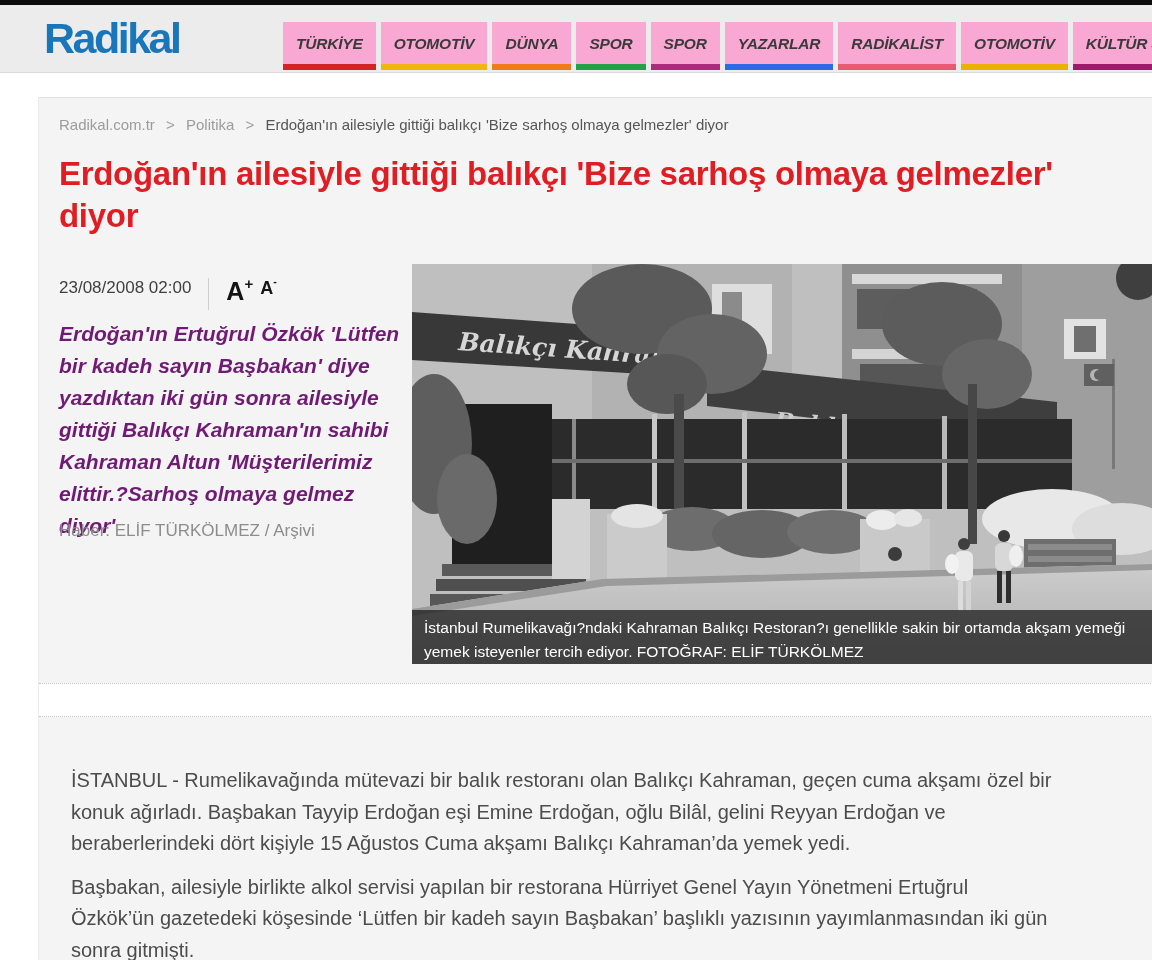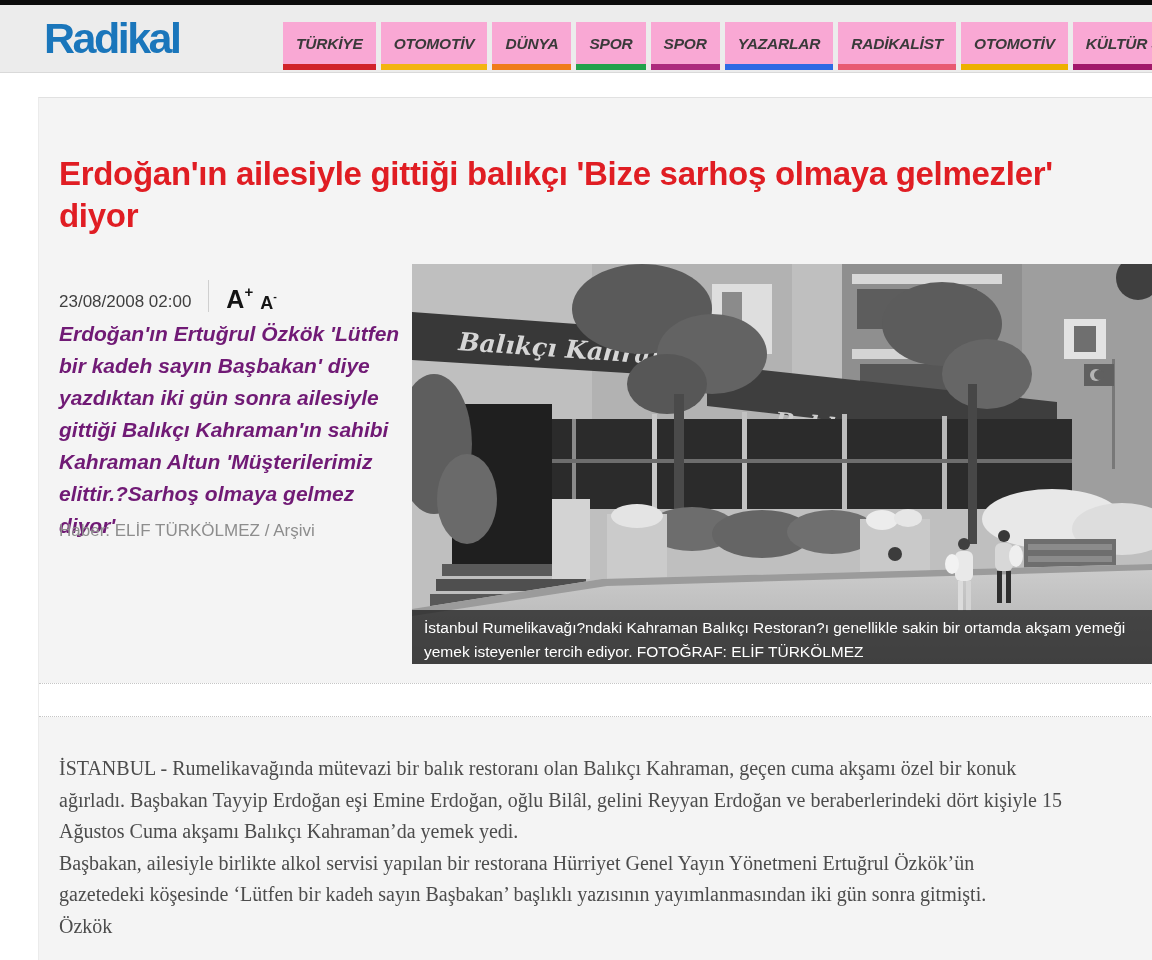--- a/index.html
+++ b/index.html
@@ -21,21 +21,21 @@
     border-top:1px solid #e1e1e1; border-left:1px solid #ebebeb; overflow:hidden; }
 
   .breadcrumb { position:absolute; left:20px; top:18px; font-size:15px; color:#9c9c9c; white-space:nowrap; }
   .breadcrumb .sep { margin:0 7px; color:#9c9c9c; }
   .crumb { cursor:pointer; }
   .crumb-current { color:#565656; }
 
   .title { position:absolute; left:20px; top:55px; width:1040px; font-size:33px; line-height:42px;
     font-weight:bold; color:#e01d23; letter-spacing:-0.3px; }
 
-  .meta { position:absolute; left:20px; top:180px; display:flex; align-items:flex-end; height:34px; }
+  .meta { position:absolute; left:20px; top:180px; display:flex; align-items:flex-start; height:34px; }
   .date { font-size:17px; color:#3f3f3f; }
   .meta-divider { width:1px; height:32px; background:#cfcfcf; margin:0 17px; }
   .font-btn { font-weight:bold; color:#141414; cursor:pointer; line-height:1; }
   .font-inc { font-size:25px; }
   .font-dec { font-size:18px; margin-left:7px; }
   .font-btn sup { font-size:60%; position:relative; top:-2px; }
 
   .lede { position:absolute; left:20px; top:220px; width:356px; font-size:21px; line-height:32px;
     font-weight:bold; font-style:italic; color:#701a75; }
   .byline { position:absolute; left:20px; top:423px; font-size:17px; font-weight:normal; color:#8d8d8d; }
@@ -45,21 +45,21 @@
   .photo svg { display:block; width:741px; height:400px; }
   .caption { position:absolute; left:0; bottom:0; width:100%; background:rgba(33,33,33,0.78);
     color:#ffffff; font-size:15.5px; line-height:24px; padding:6px 12px 0; }
 
   
   .share-strip { position:absolute; left:0; top:585px; width:1114px; height:34px; background:#ffffff;
     border-top:1px dotted #c6c6c6; border-bottom:1px dotted #c6c6c6; }
 
   
   .body-text { position:absolute; left:20px; top:655px; width:1005px; font-size:20px; line-height:31.5px; color:#4c4c4c; }
-  .body-text p { margin:0;font-family:Liberation Serif, serif; }
+  .body-text p { margin:12px; }
 </style>
 </head>
 <body>
 
 <div class="page">
 
   <div class="topbar"></div>
 
   <div class="header">
     <div class="logo" style="color: rgb(26, 118, 187); margin-left: 16px;">Radikal</div>
@@ -71,20 +71,27 @@
       <div class="nav-item" style="border-bottom-color: rgb(173, 42, 125);">SPOR</div>
       <div class="nav-item" style="border-bottom-color: rgb(46, 106, 227);">YAZARLAR</div>
       <div class="nav-item" style="border-bottom-color: rgb(232, 90, 114);">RADİKALİST</div>
       <div class="nav-item" style="border-bottom-color: rgb(237, 176, 0);">OTOMOTİV</div>
       <div class="nav-item" style="border-bottom-color: rgb(162, 24, 106);">KÜLTÜR SANAT</div>
     </div>
   </div>
 
   <div class="panel">
 
+    <div class="breadcrumb">
+      <span class="crumb">Radikal.com.tr</span>
+      <span class="sep">&gt;</span>
+      <span class="crumb">Politika</span>
+      <span class="sep">&gt;</span>
+      <span class="crumb-current">Erdoğan'ın ailesiyle gittiği balıkçı 'Bize sarhoş olmaya gelmezler' diyor</span>
+    </div>
 
     <h1 class="title" style="color: rgb(224, 29, 35);">Erdoğan'ın ailesiyle gittiği balıkçı 'Bize sarhoş olmaya gelmezler' diyor</h1>
 
     <div class="meta">
       <span class="date">23/08/2008 02:00</span>
       <span class="meta-divider"></span>
       <span class="font-btn font-inc"><span>A</span><sup>+</sup></span>
       <span class="font-btn font-dec"><span>A</span><sup>-</sup></span>
     </div>
 

